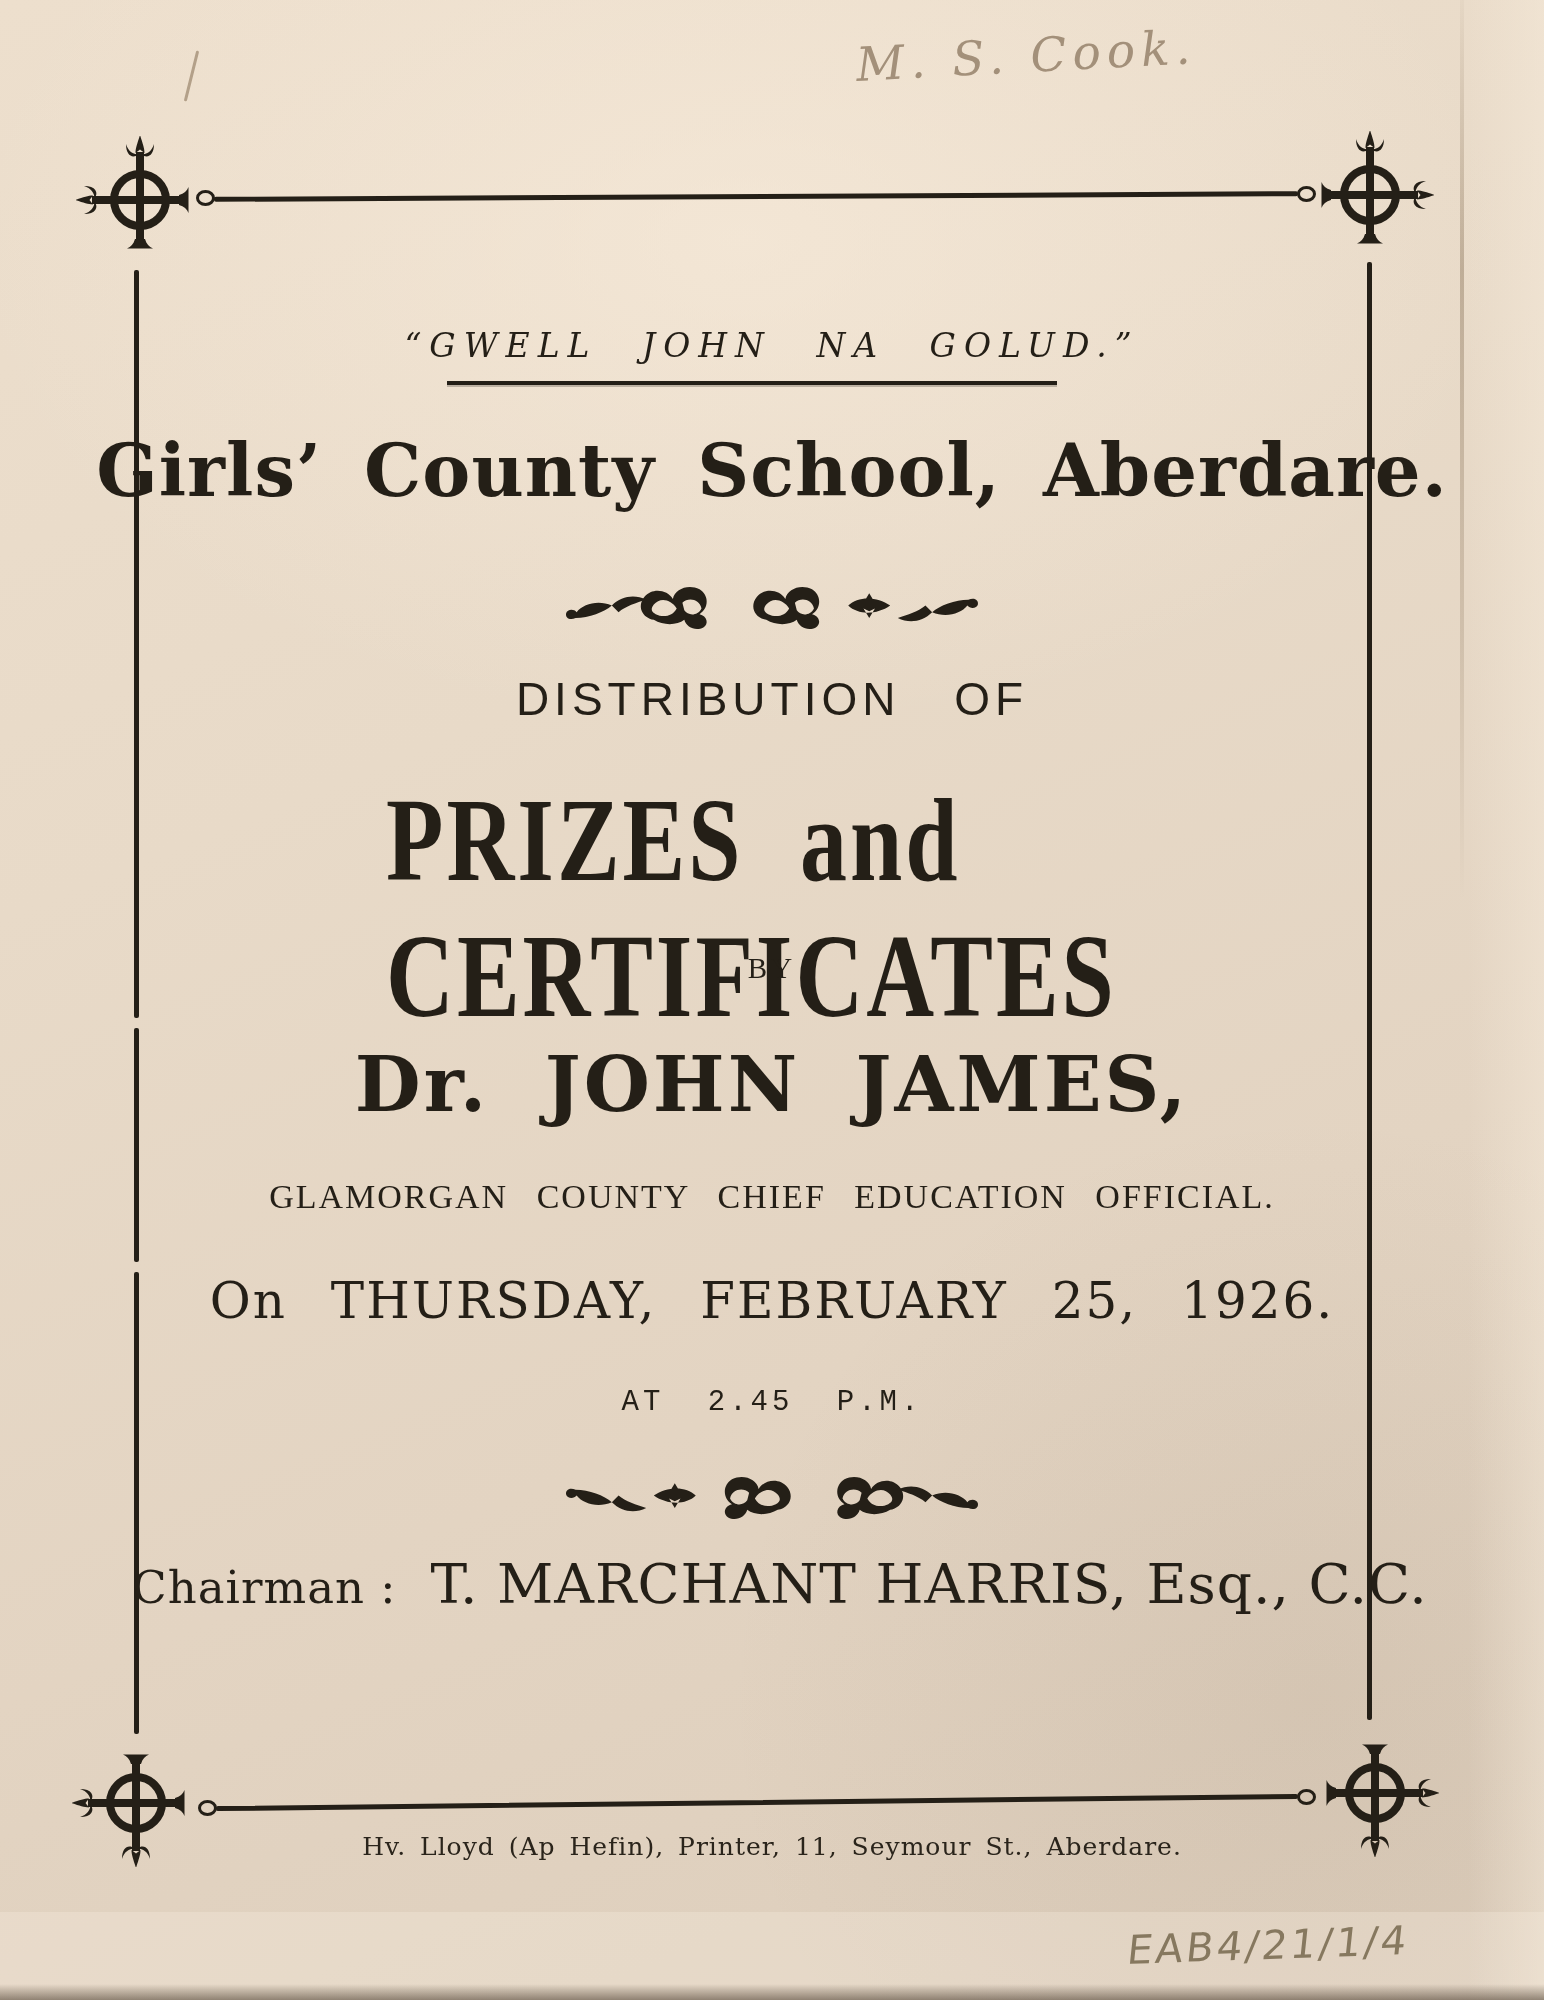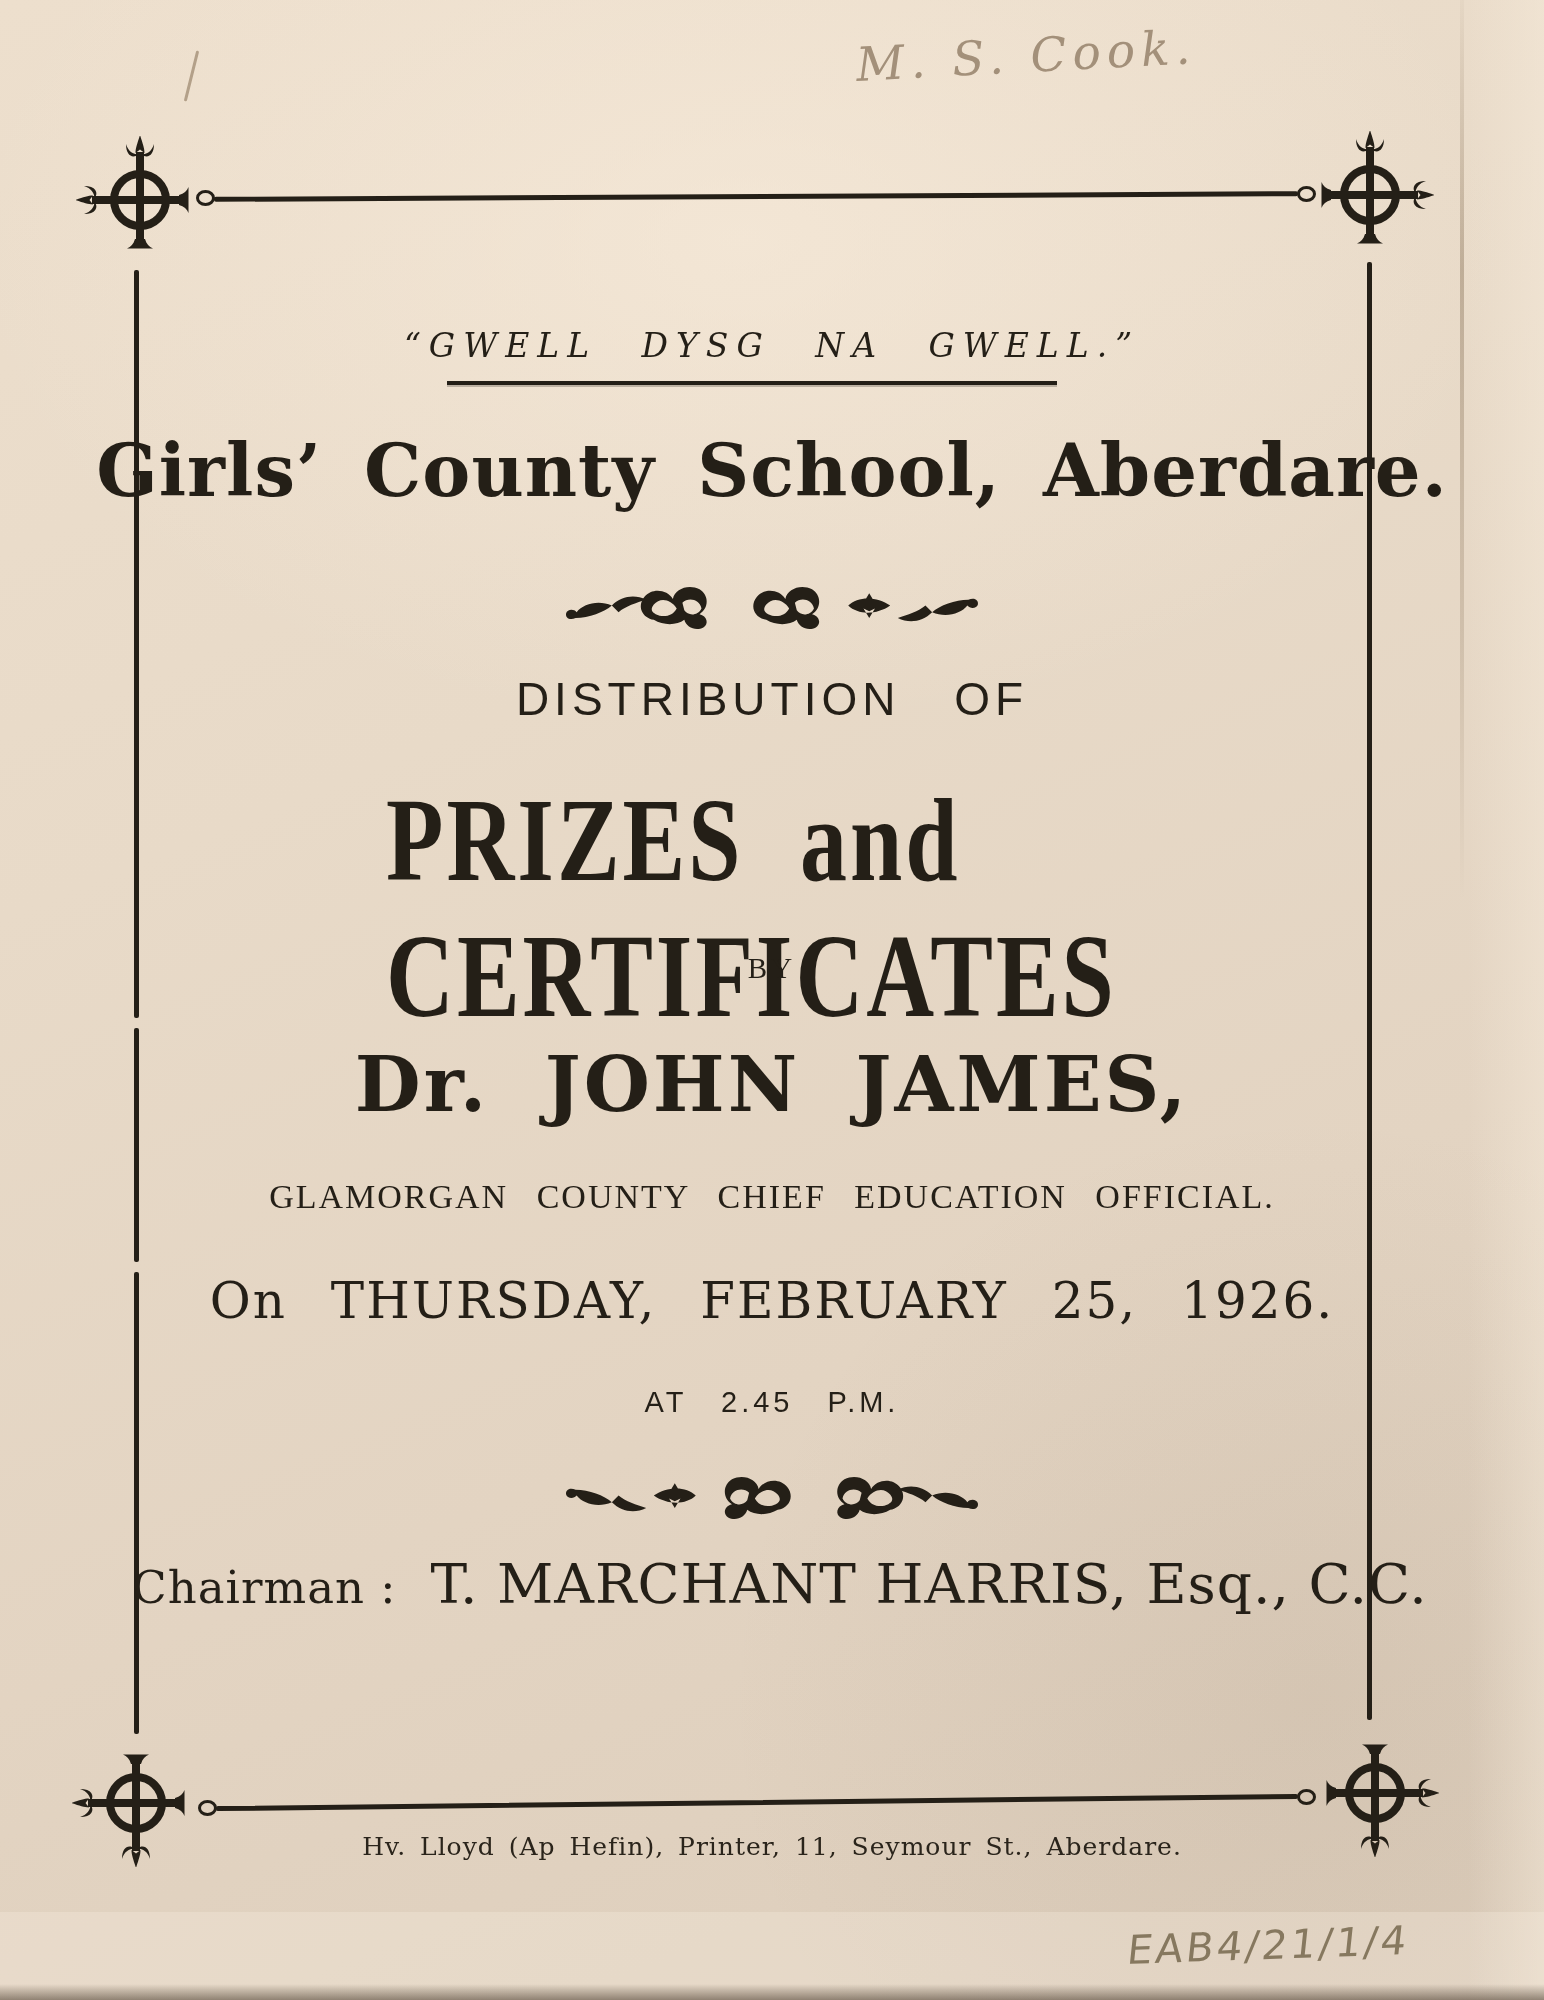--- a/index.html
+++ b/index.html
@@ -34,21 +34,21 @@
   .school{top:428px;font-weight:bold;font-size:72px;word-spacing:16px;letter-spacing:1px;text-align:right;}
   .flourish{top:576px;left:50%;transform:translateX(-50%);}
   .flourish2{top:1466px;left:50%;transform:translateX(-50%) scaleX(-1);}
   .dist{top:672px;font-size:46px;letter-spacing:5px;word-spacing:36px;font-family:Liberation Sans, sans-serif;}
   .prizes{top:772px;font-family:"Liberation Serif",serif;font-weight:bold;font-size:94px;
           letter-spacing:3px;word-spacing:30px;transform:translateX(-50%) scaleY(1.26);transform-origin:top center;}
   .by{top:952px;font-size:29px;letter-spacing:4px;font-family:Liberation Serif, serif;}
   .speaker{top:1040px;font-weight:bold;font-size:76px;letter-spacing:3px;word-spacing:26px;}
   .speaker-title{top:1178px;font-size:34px;letter-spacing:2px;word-spacing:18px;font-family:Liberation Serif, serif;}
   .date-line{top:1272px;font-size:50px;letter-spacing:2px;word-spacing:26px;}
-  .time-line{top:1386px;font-size:29px;letter-spacing:4px;word-spacing:22px;font-family:Liberation Sans, sans-serif;}
+  .time-line{top:1386px;font-size:29px;letter-spacing:4px;word-spacing:22px;font-family:Liberation Mono, monospace;}
   .chairman{top:1552px;display:flex;align-items:baseline;gap:34px;}
   .chair-label{font-size:45px;letter-spacing:1px;margin-left:16px;}
   .chair-name{font-size:55px;letter-spacing:1px;}
   .printer{top:1832px;font-size:25px;letter-spacing:1px;word-spacing:5px;color:#2a241b;}
 
   
   .pencil-name{left:856px;top:28px;font-style:italic;font-size:47px;letter-spacing:6px;
                color:#a3907a;transform:rotate(-3deg);white-space:nowrap;}
   .pencil-tick{left:190px;top:50px;width:3px;height:52px;background:#b3a089;transform:rotate(14deg);border-radius:2px;}
   .archive-ref{left:1128px;top:1922px;font-family:"DejaVu Sans",sans-serif;font-size:40px;
@@ -130,21 +130,21 @@
     <svg viewBox="0 0 128 128">
         <use href="#corner-ornament"></use>
       </svg>
   </div>
   <div class="corner flip-xy" style="left:1311px;top:1729px;">
     <svg viewBox="0 0 128 128">
         <use href="#corner-ornament"></use>
       </svg>
   </div>
 
-  <div class="abs centered motto">“GWELL DYSG NA GWELL.”</div>
+  <div class="abs centered motto">“GWELL JOHN NA GOLUD.”</div>
   <div class="abs motto-rule"></div>
 
   <div class="abs centered school">Girls’ County School, Aberdare.</div>
 
   <div class="abs flourish">
     <svg viewBox="0 0 440 64" width="420" height="61">
         <use href="#floral-flourish"></use>
       </svg>
   </div>
 

